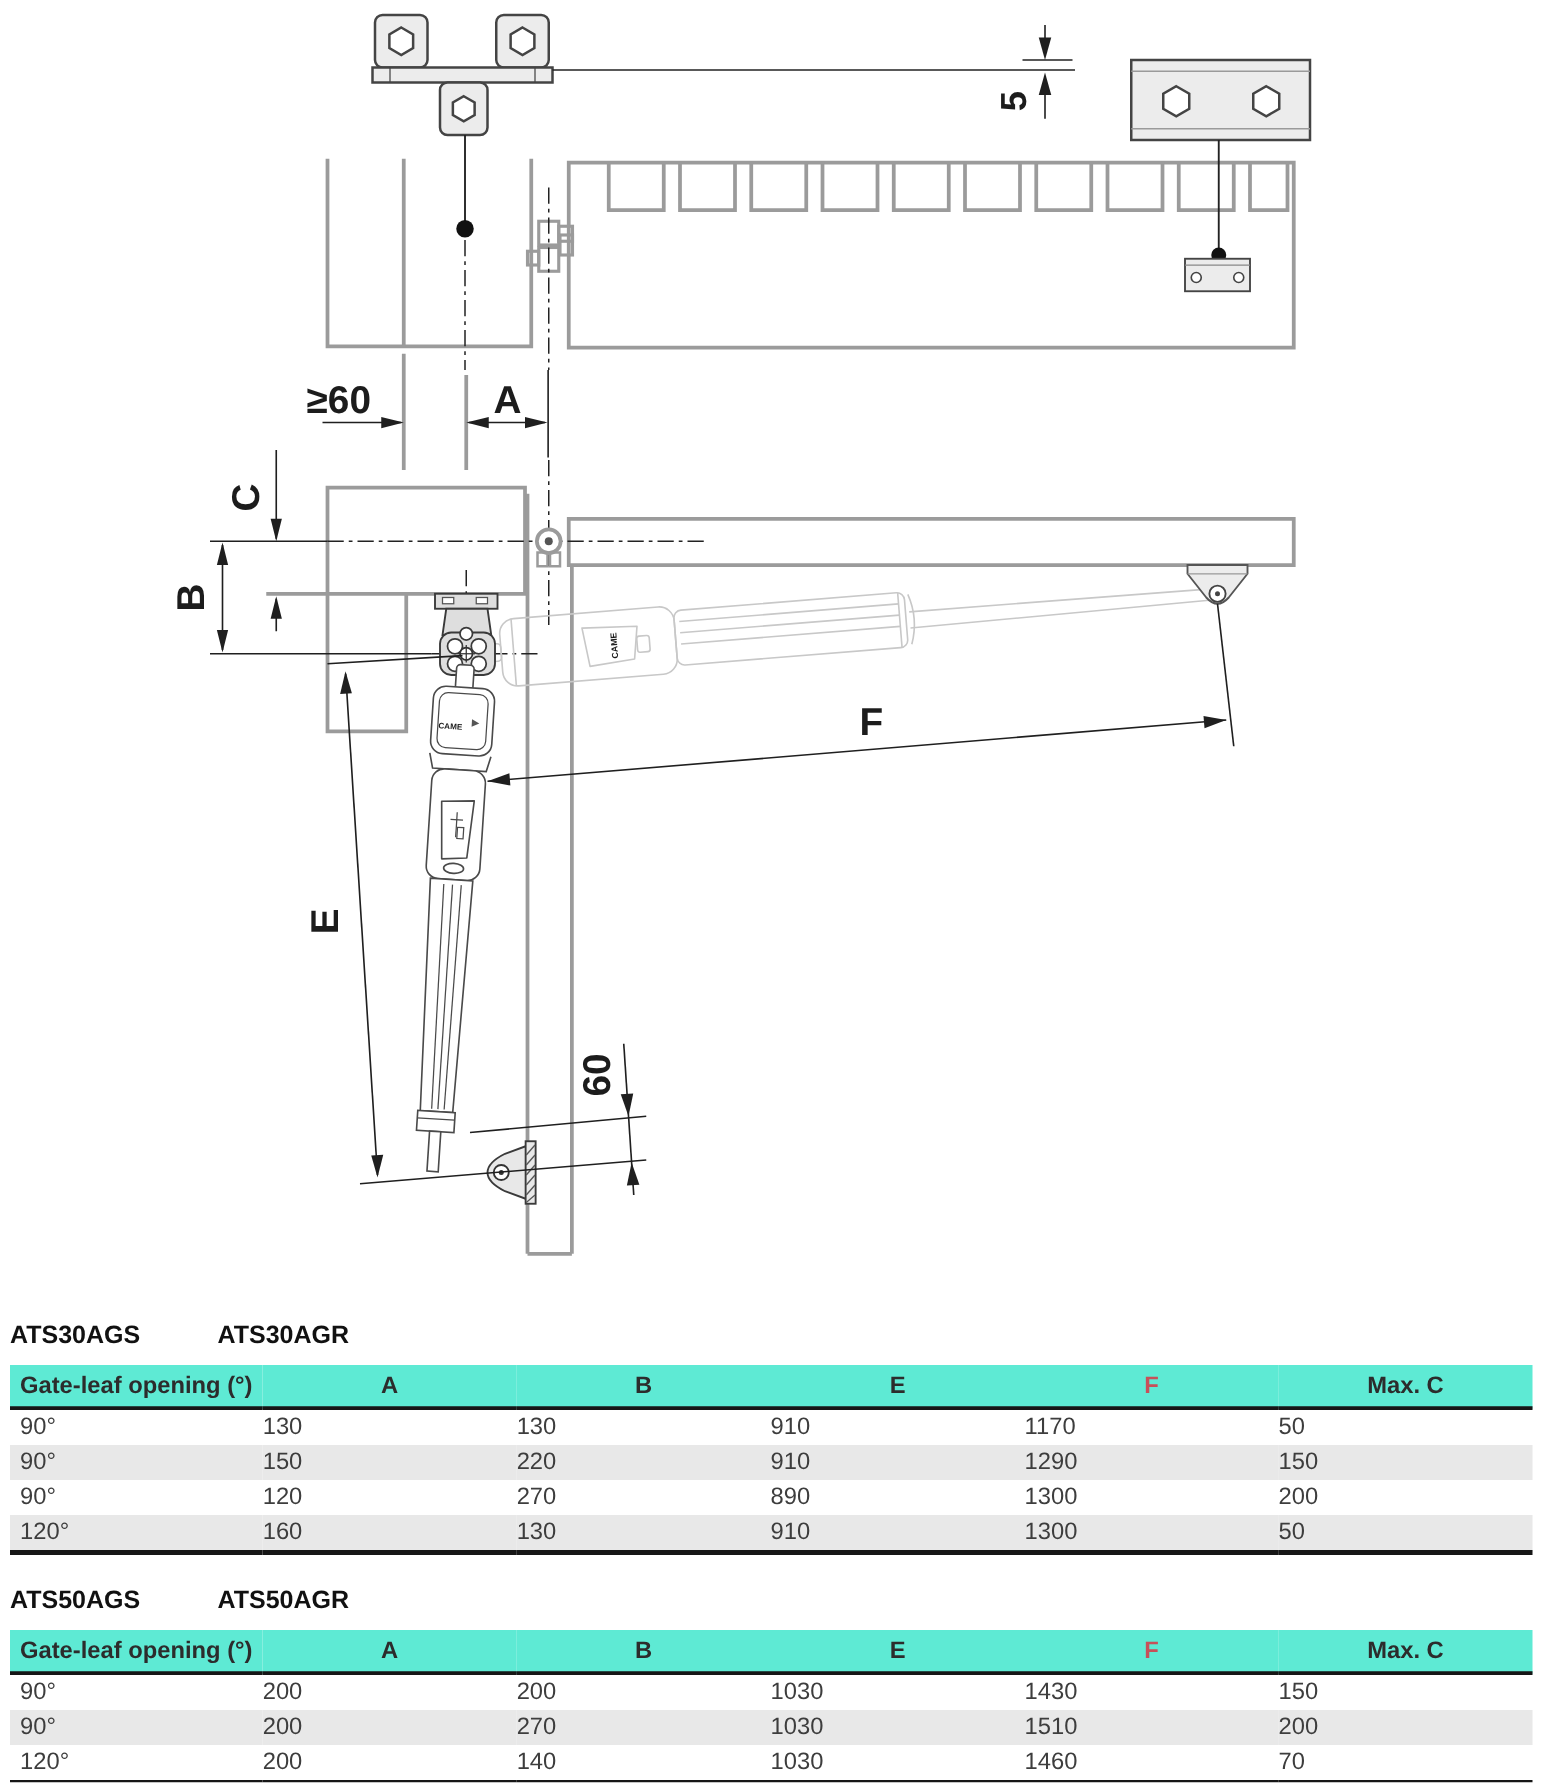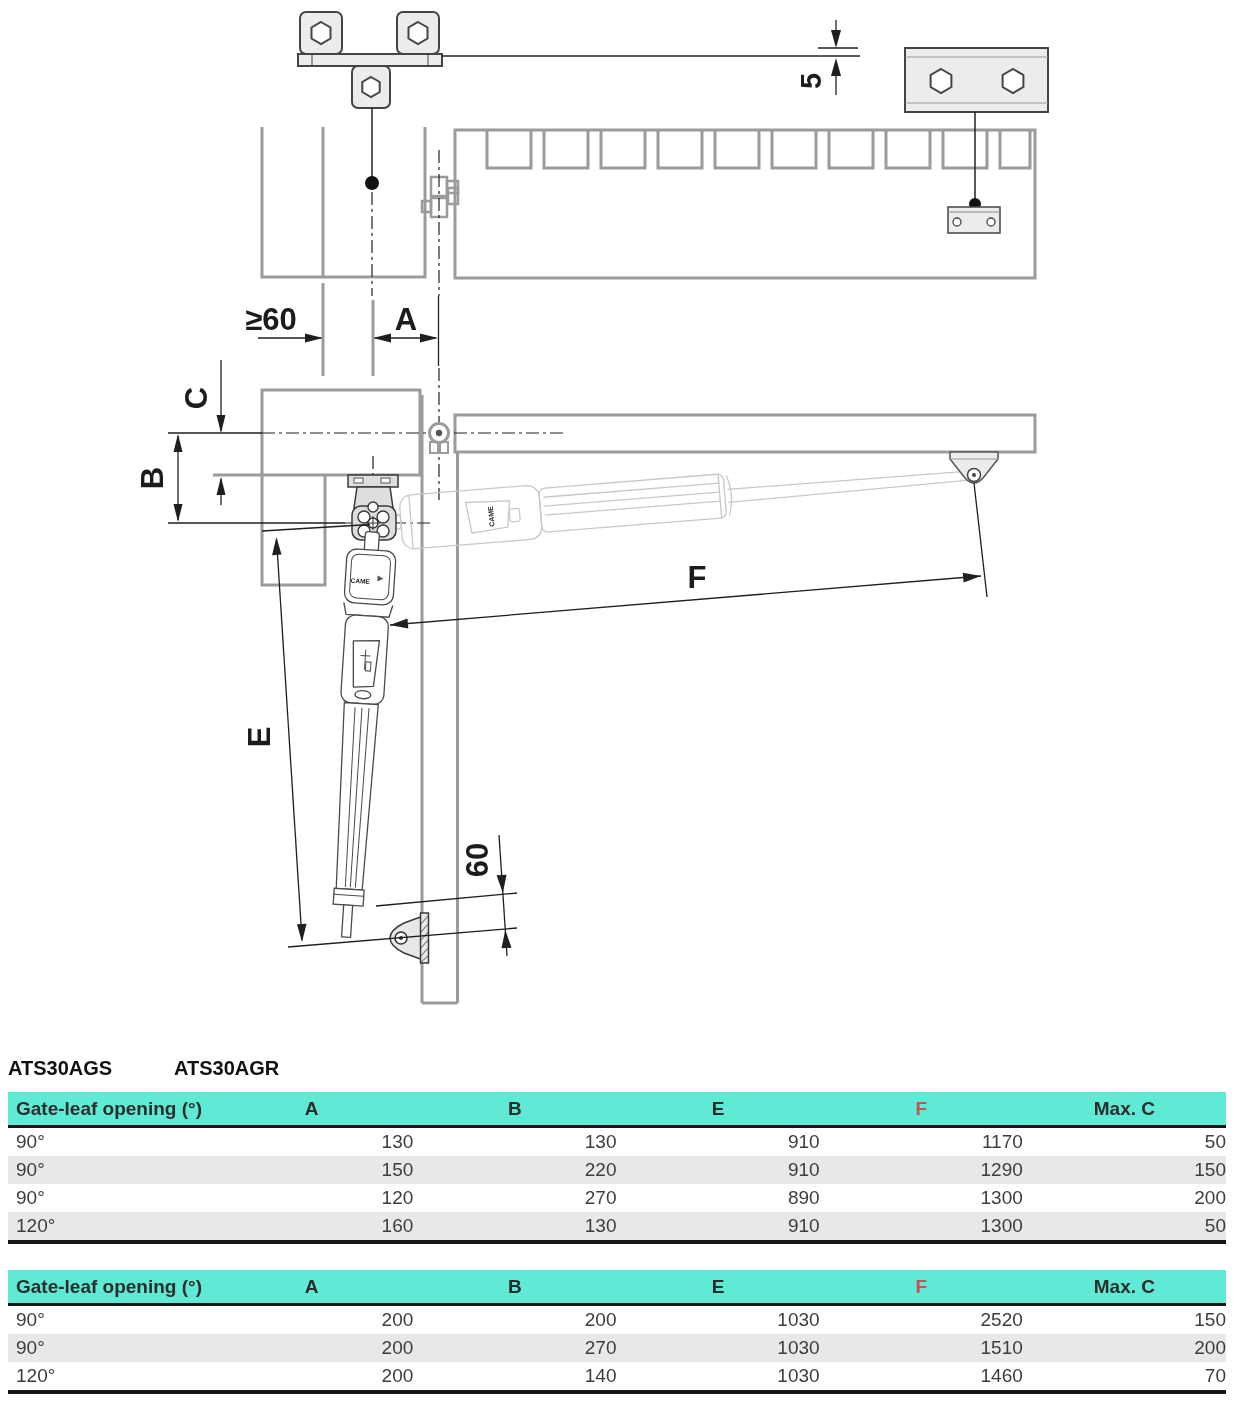--- a/index.html
+++ b/index.html
@@ -18,21 +18,21 @@
   table.dim-table { width:1218px; margin-left:8px; margin-top:12px;
                     border-collapse:collapse; table-layout:fixed;
                     border-bottom:4px solid #161616; }
   table.dim-table col.c0 { width:202px; }
   table.dim-table col.cn { width:203px; }
   table.dim-table thead th { background:#5eead4; height:33px; font-size:19px;
     font-weight:bold; color:#2c2c2c; border-bottom:3px solid #161616;
     text-align:center; padding:0; }
   table.dim-table thead th.first { text-align:left; padding-left:8px; }
   table.dim-table tbody td { height:28px; font-size:19px; color:#3d3d3d;
-    text-align:right; padding:0; font-weight:normal; }
+    text-align:left; padding:0; font-weight:normal; }
   table.dim-table tbody td.first { text-align:left; padding-left:8px;margin-left:24px; }
   table.dim-table tbody tr.alt { background:#e8e8e8; }
 </style>
 </head>
 <body>
 
 <div class="page">
 
 <svg class="diagram" width="1234" height="1040" viewBox="0 0 1234 1040">
 
@@ -313,20 +313,24 @@
             <td>160</td>
             <td>130</td>
             <td>910</td>
             <td>1300</td>
             <td>50</td>
           </tr>
         </tbody>
       </table>
     </div>
 <div class="section" id="section-1">
+      <div class="headings">
+        <span class="heading">ATS50AGS</span>
+        <span class="heading">ATS50AGR</span>
+      </div>
       <table class="dim-table">
         <colgroup>
           <col class="c0">
           <col class="cn">
           <col class="cn">
           <col class="cn">
           <col class="cn">
           <col class="cn">
         </colgroup>
         <thead>
@@ -338,21 +342,21 @@
             <th style="color: rgb(199, 80, 89);">F</th>
             <th>Max. C</th>
           </tr>
         </thead>
         <tbody>
           <tr>
             <td class="first">90°</td>
             <td>200</td>
             <td>200</td>
             <td>1030</td>
-            <td>2520</td>
+            <td>1430</td>
             <td>150</td>
           </tr>
           <tr class="alt">
             <td class="first">90°</td>
             <td>200</td>
             <td>270</td>
             <td>1030</td>
             <td>1510</td>
             <td>200</td>
           </tr>

